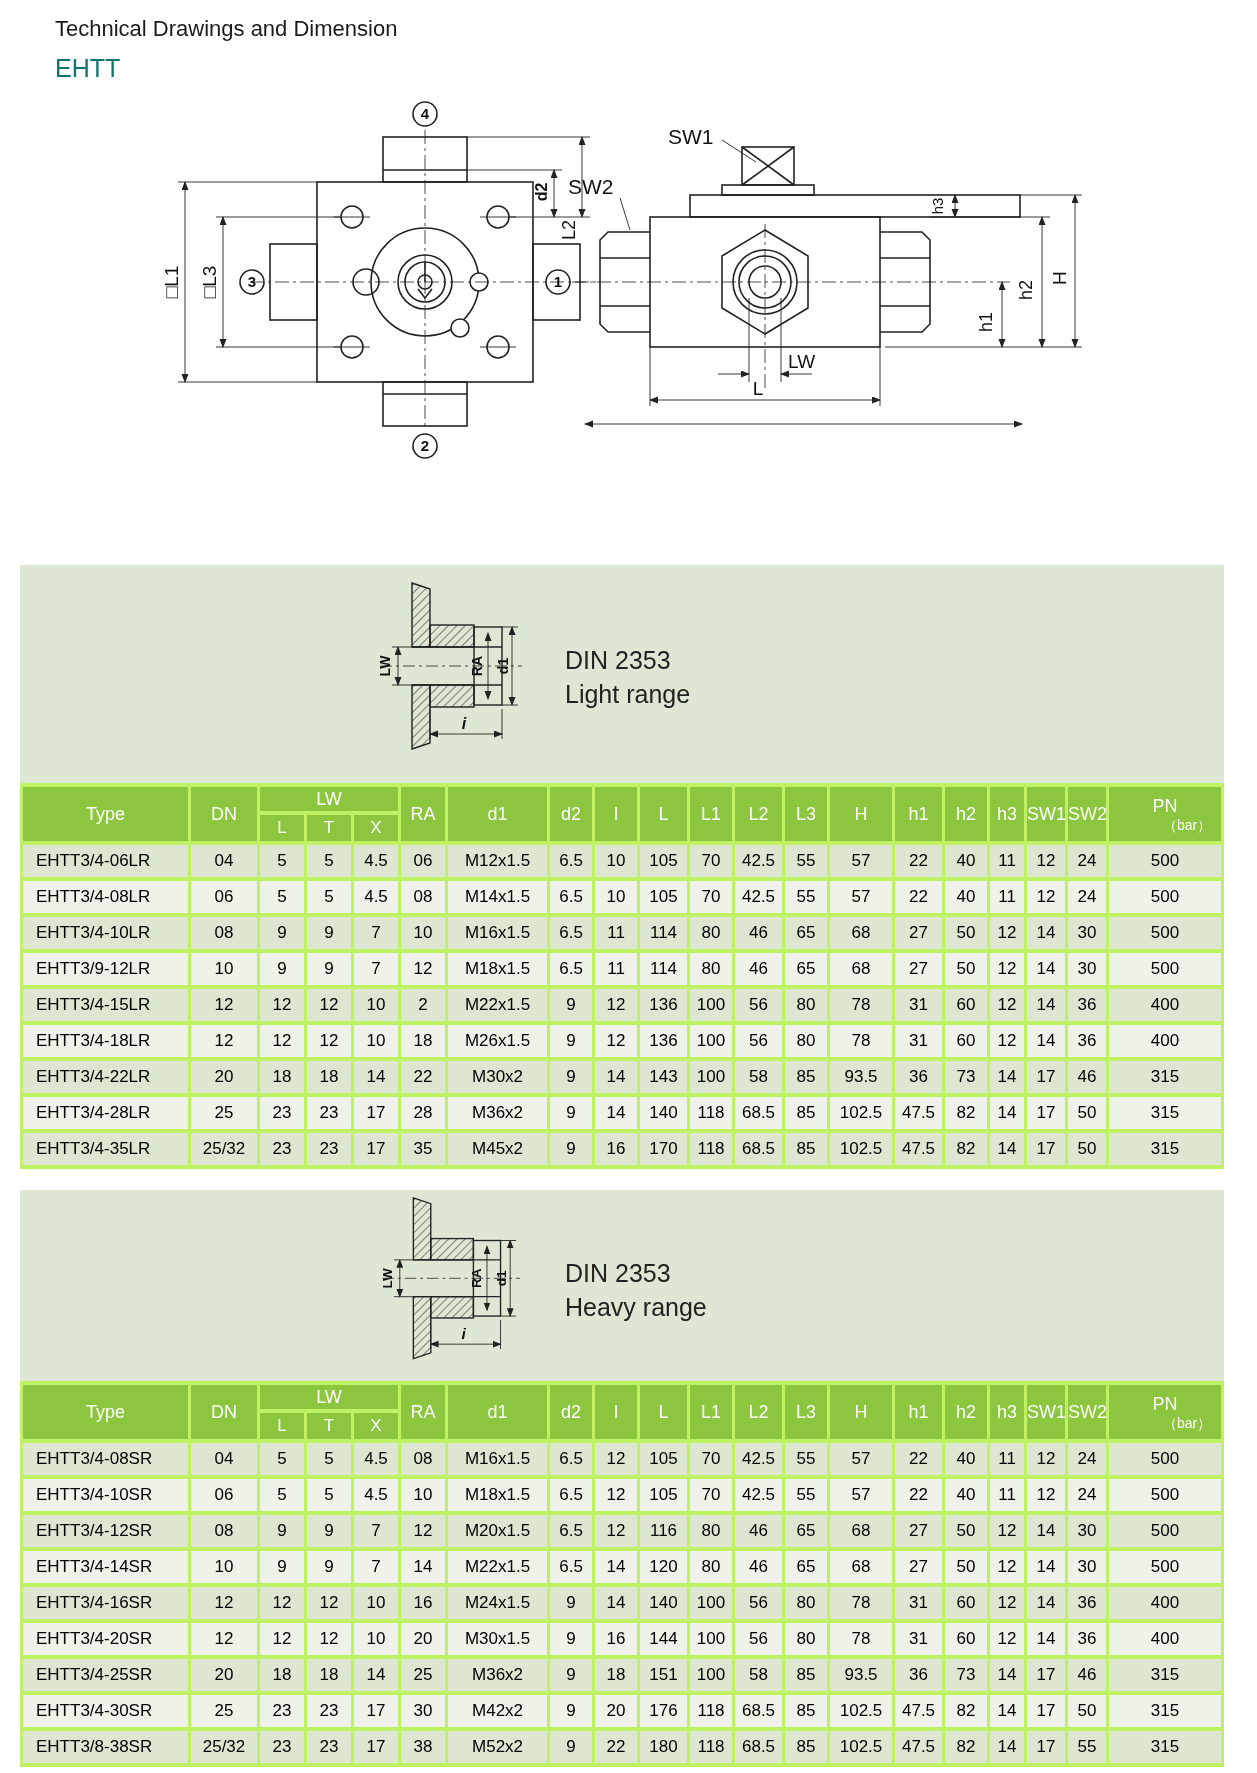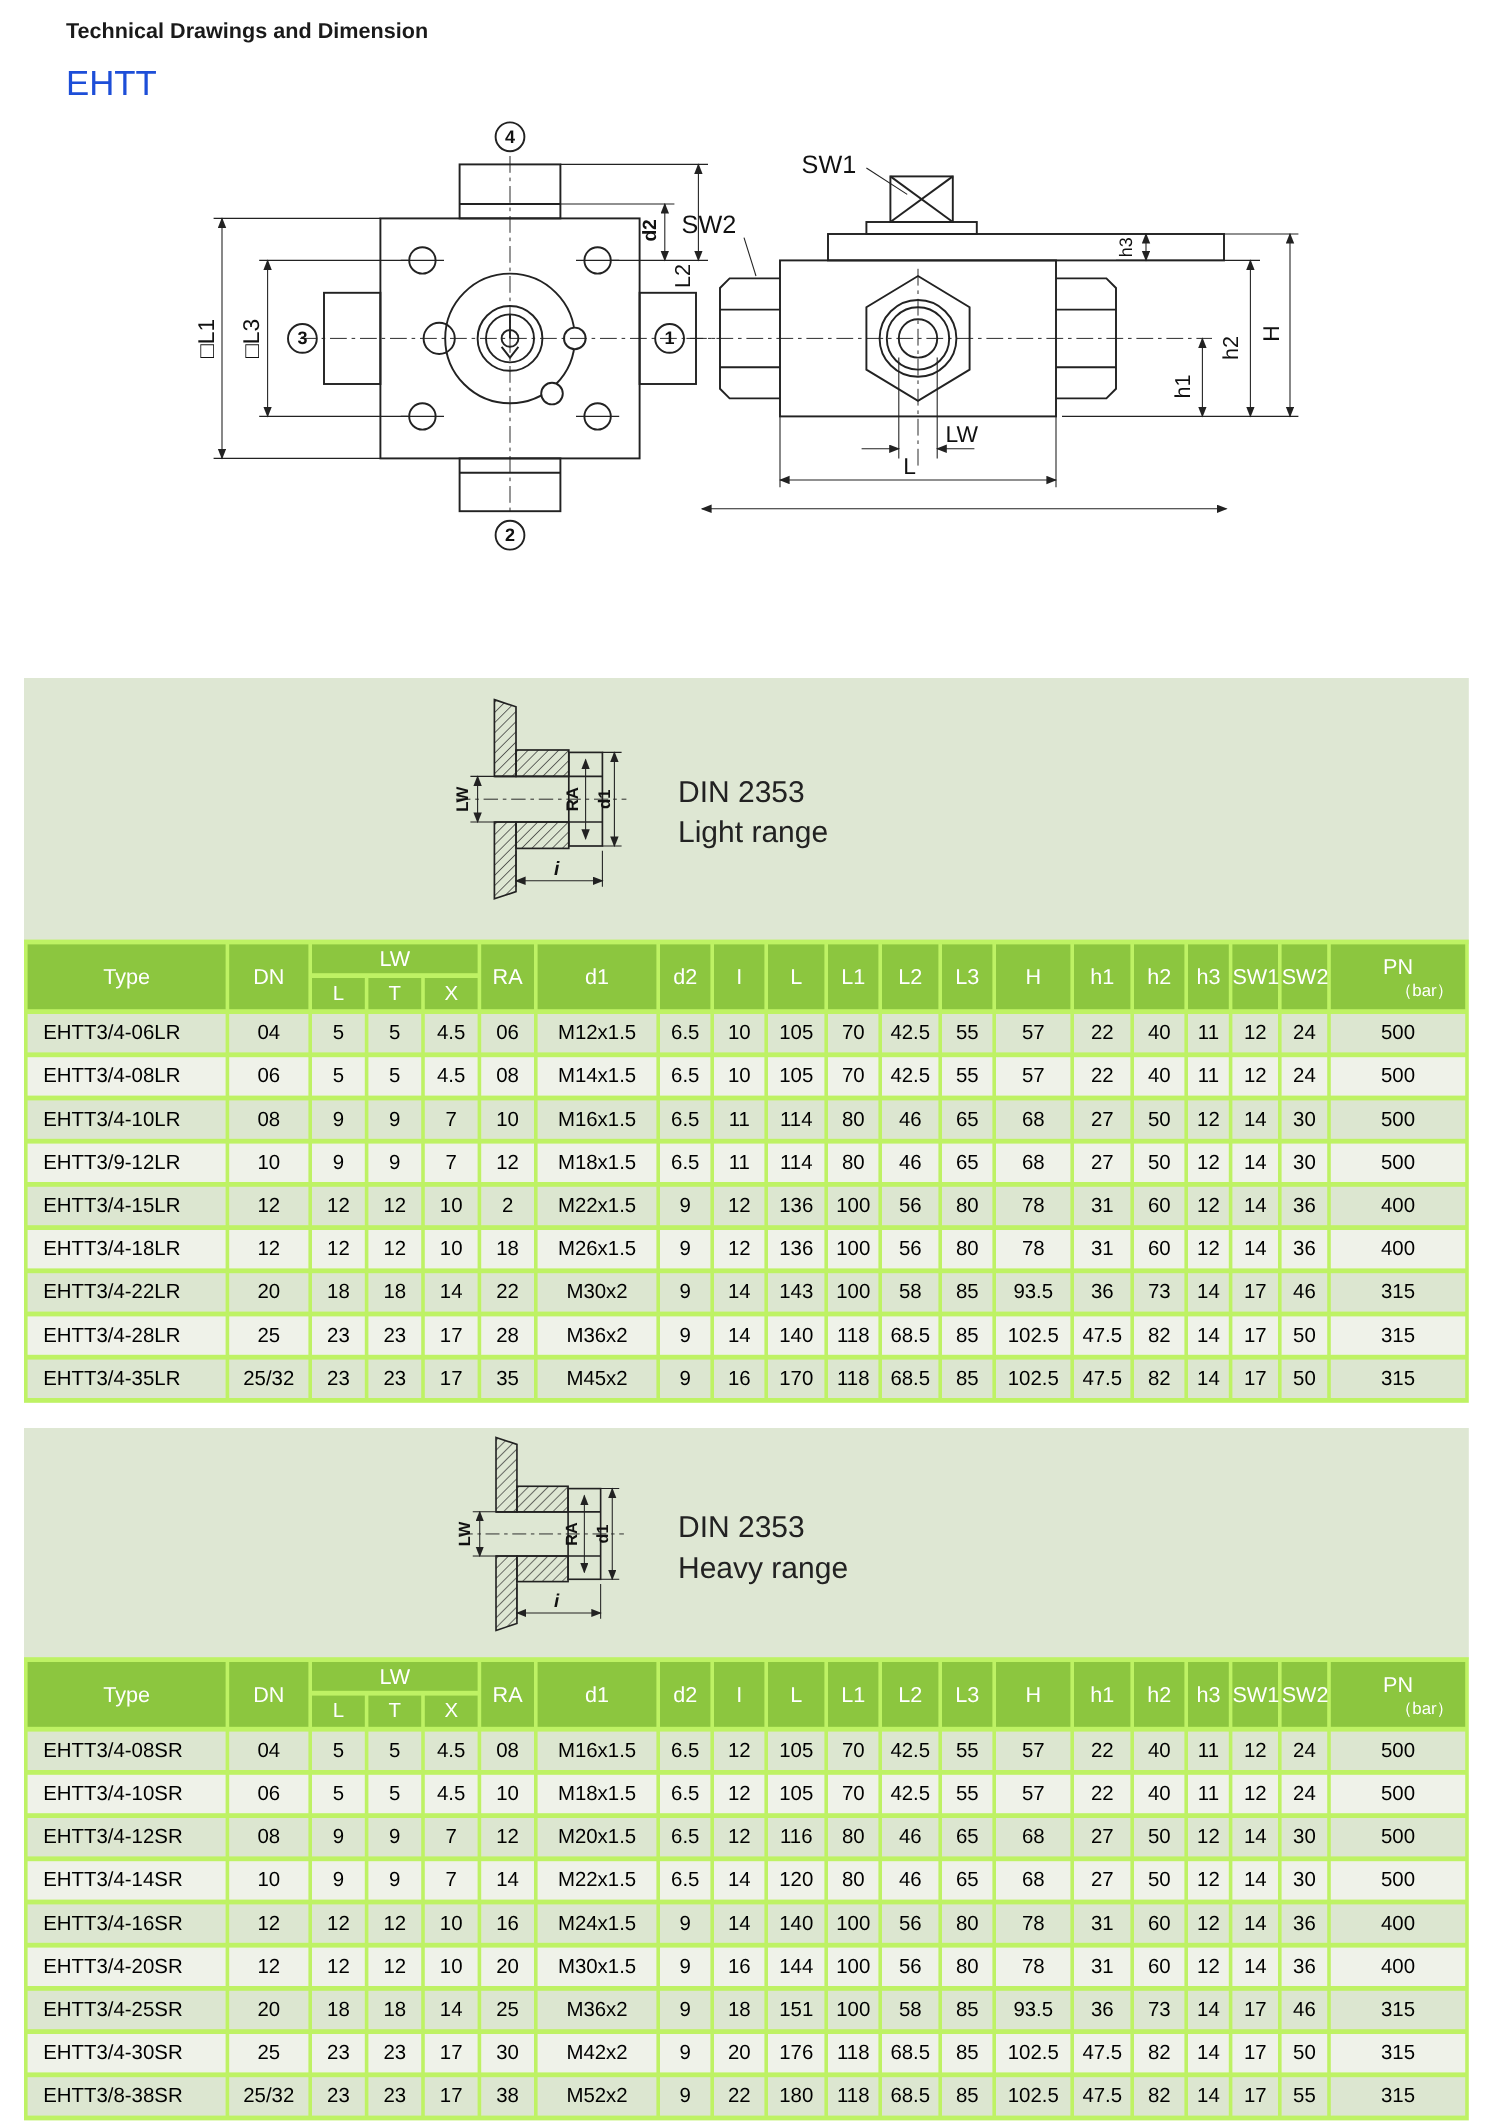--- a/index.html
+++ b/index.html
@@ -1,19 +1,19 @@
 <!DOCTYPE html>
 <html><head>
 <meta charset="utf-8">
 <style>
   html,body{margin:0;padding:0;background:#fff;}
   .page{position:relative;width:1257px;height:1773px;background:#fff;overflow:hidden;
         font-family:"Liberation Sans", sans-serif;color:#111;}
-  .title1{position:absolute;left:55px;top:16px;font-size:18px;color:#1a1a1a;font-weight:bold;}
-  .title2{position:absolute;left:55px;top:54px;font-size:29px;color:#1d4ed8;}
+  .title1{position:absolute;left:55px;top:16px;font-size:22px;color:#1a1a1a;}
+  .title2{position:absolute;left:55px;top:54px;font-size:25px;color:#0f766e;}
   .drawing-area{position:absolute;left:130px;top:92px;width:960px;height:372px;}
   svg text{font-family:"Liberation Sans", sans-serif;}
   .panel{position:absolute;left:20px;width:1204px;background:#dee7d3;}
   .panel-light{top:565px;height:222px;}
   .panel-heavy{top:1190px;height:193px;}
   .fitting{position:absolute;left:330px;}
   .panel-light .fitting{top:14px;}
   .panel-heavy .fitting{top:4px;}
   .din-text{position:absolute;left:545px;font-size:25px;color:#222;line-height:34px;}
   .panel-light .din-text{top:78px;}

